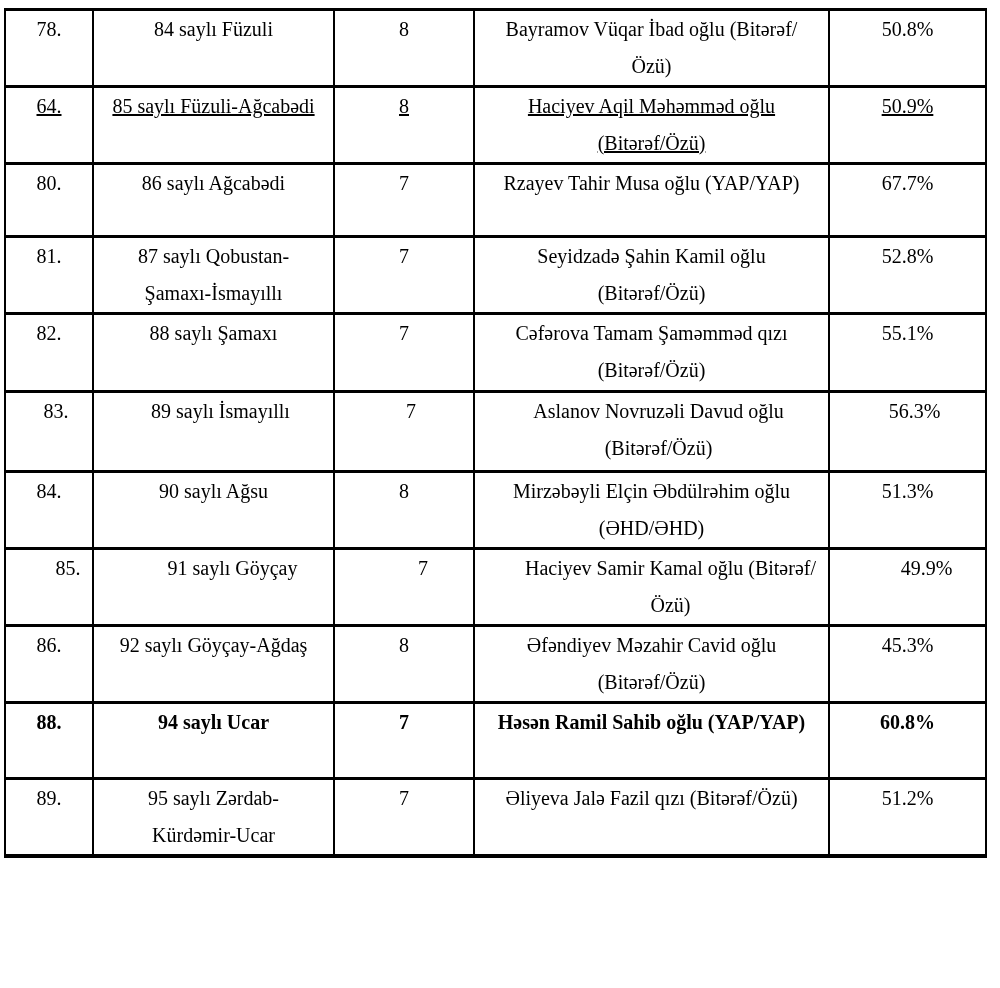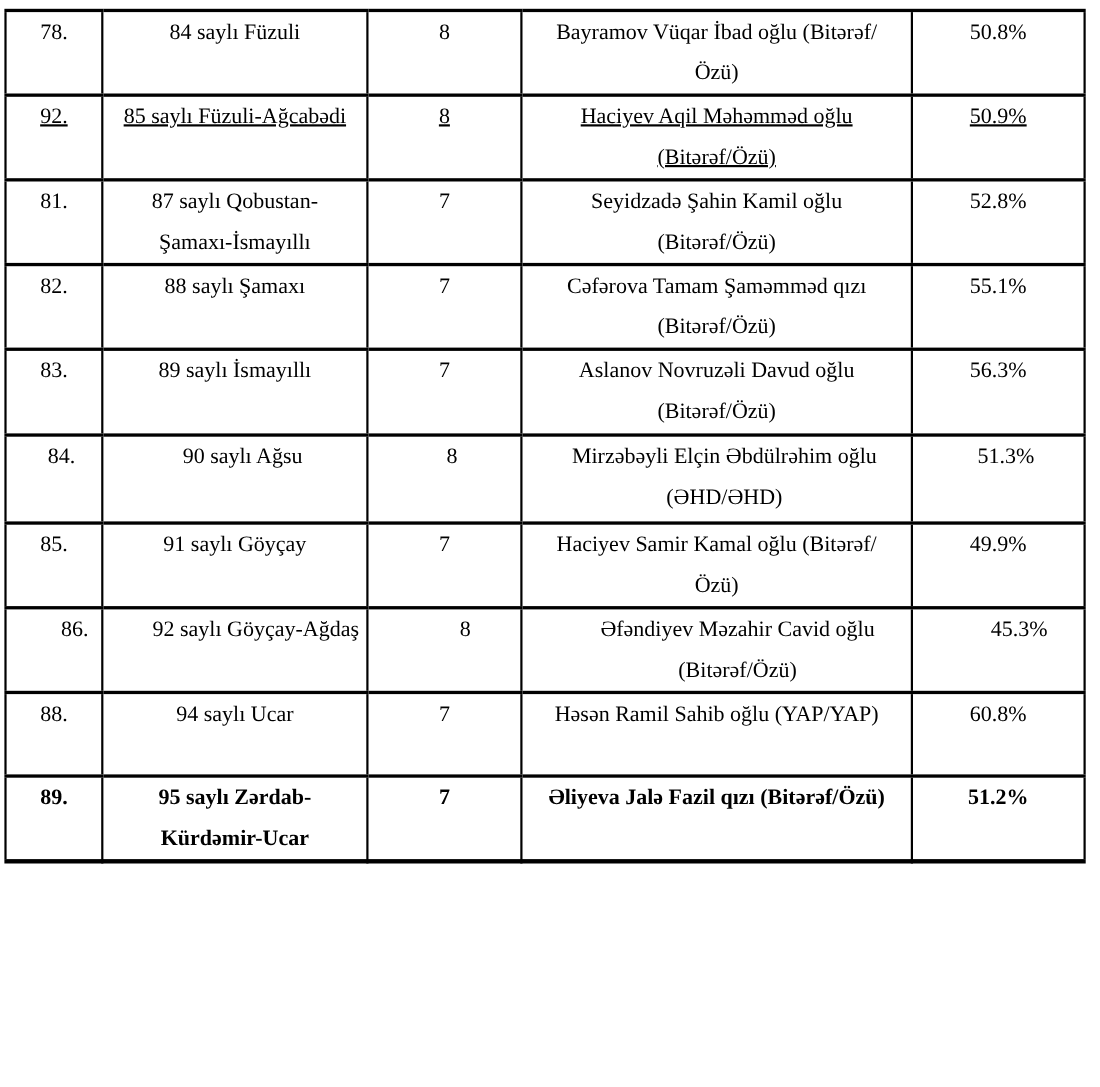--- a/index.html
+++ b/index.html
@@ -74,26 +74,33 @@
     <tbody>
         <tr>
     <td>78.</td>
     <td>84 saylı Füzuli</td>
     <td>8</td>
     <td>Bayramov Vüqar İbad oğlu (Bitərəf/
 Özü)</td>
     <td>50.8%</td>
   </tr>
         <tr>
-    <td>92.</td>
+    <td>64.</td>
     <td>85 saylı Füzuli-Ağcabədi</td>
     <td>8</td>
     <td>Haciyev Aqil Məhəmməd oğlu
 (Bitərəf/Özü)</td>
     <td>50.9%</td>
+  </tr>
+        <tr>
+    <td>80.</td>
+    <td>86 saylı Ağcabədi</td>
+    <td>7</td>
+    <td>Rzayev Tahir Musa oğlu (YAP/YAP)</td>
+    <td>67.7%</td>
   </tr>
         <tr>
     <td>81.</td>
     <td>87 saylı Qobustan-
 Şamaxı-İsmayıllı</td>
     <td>7</td>
     <td>Seyidzadə Şahin Kamil oğlu
 (Bitərəf/Özü)</td>
     <td>52.8%</td>
   </tr>

